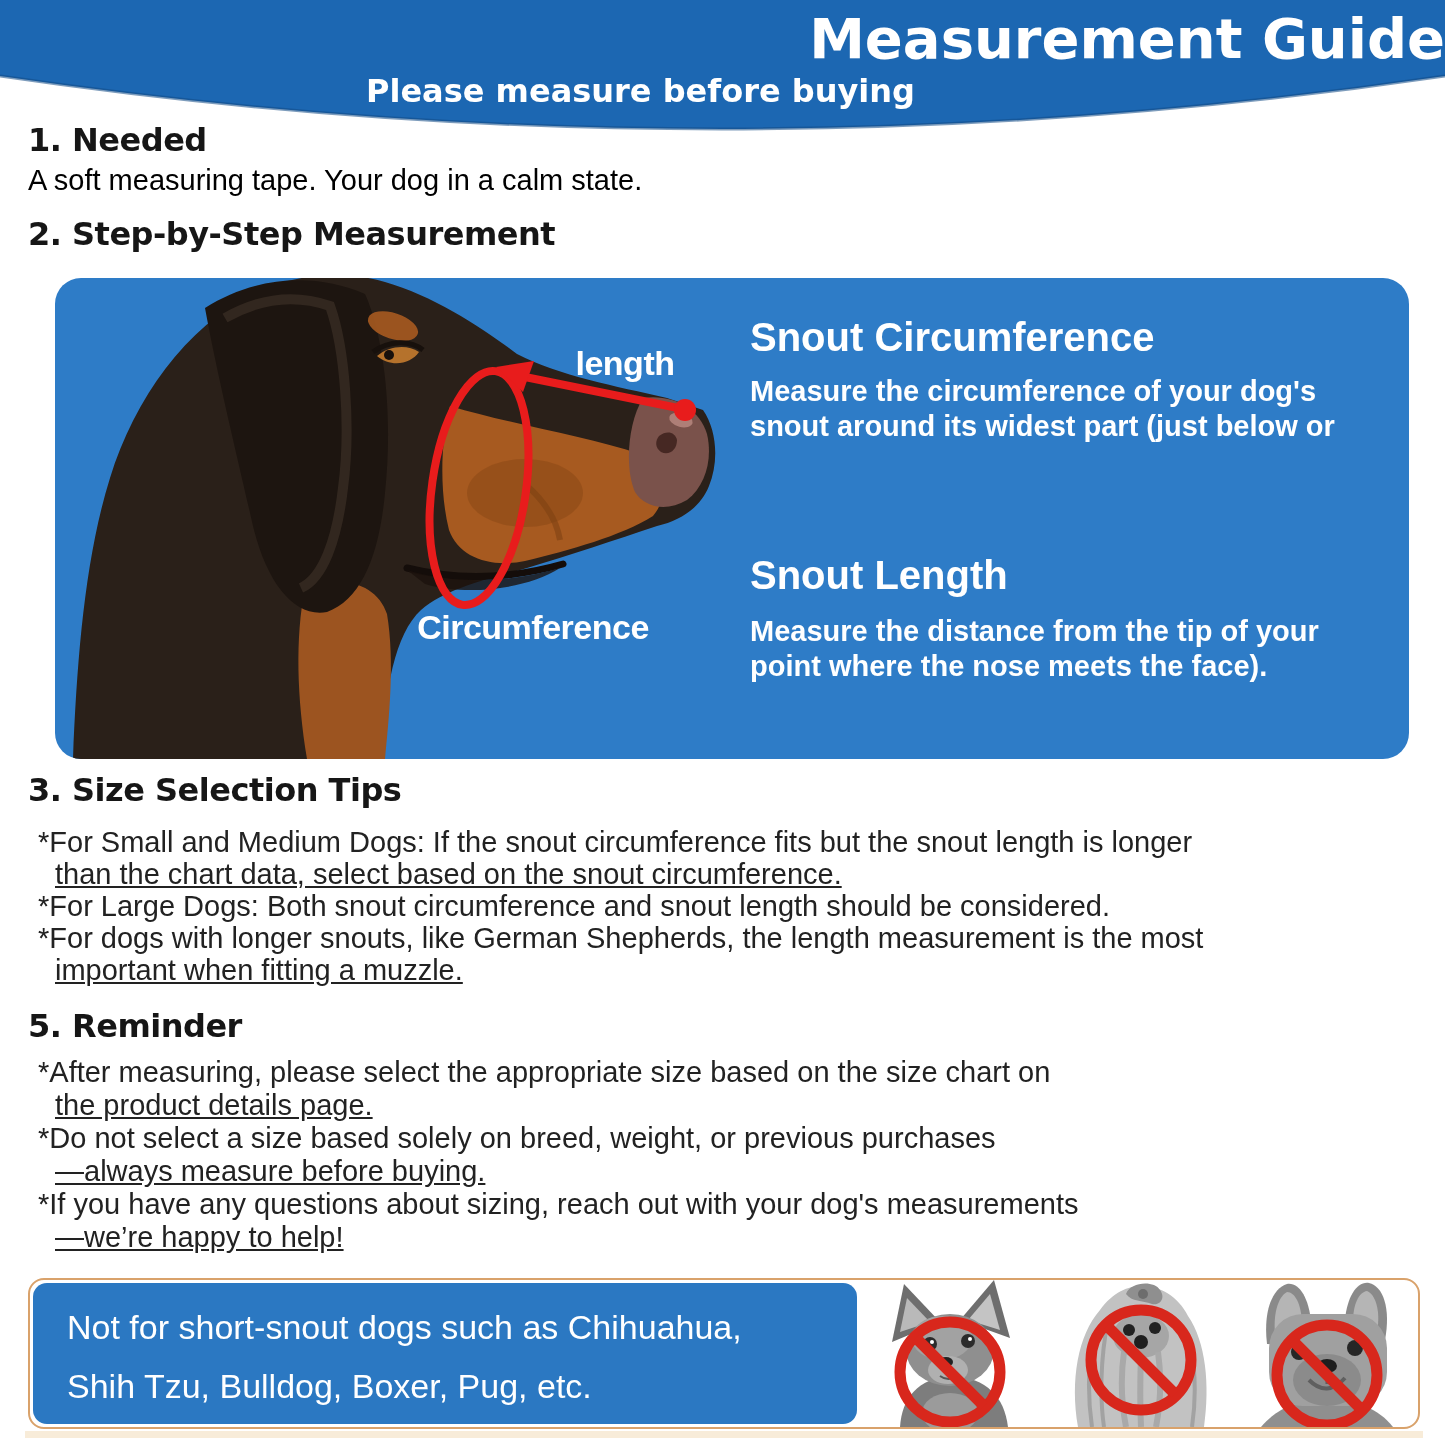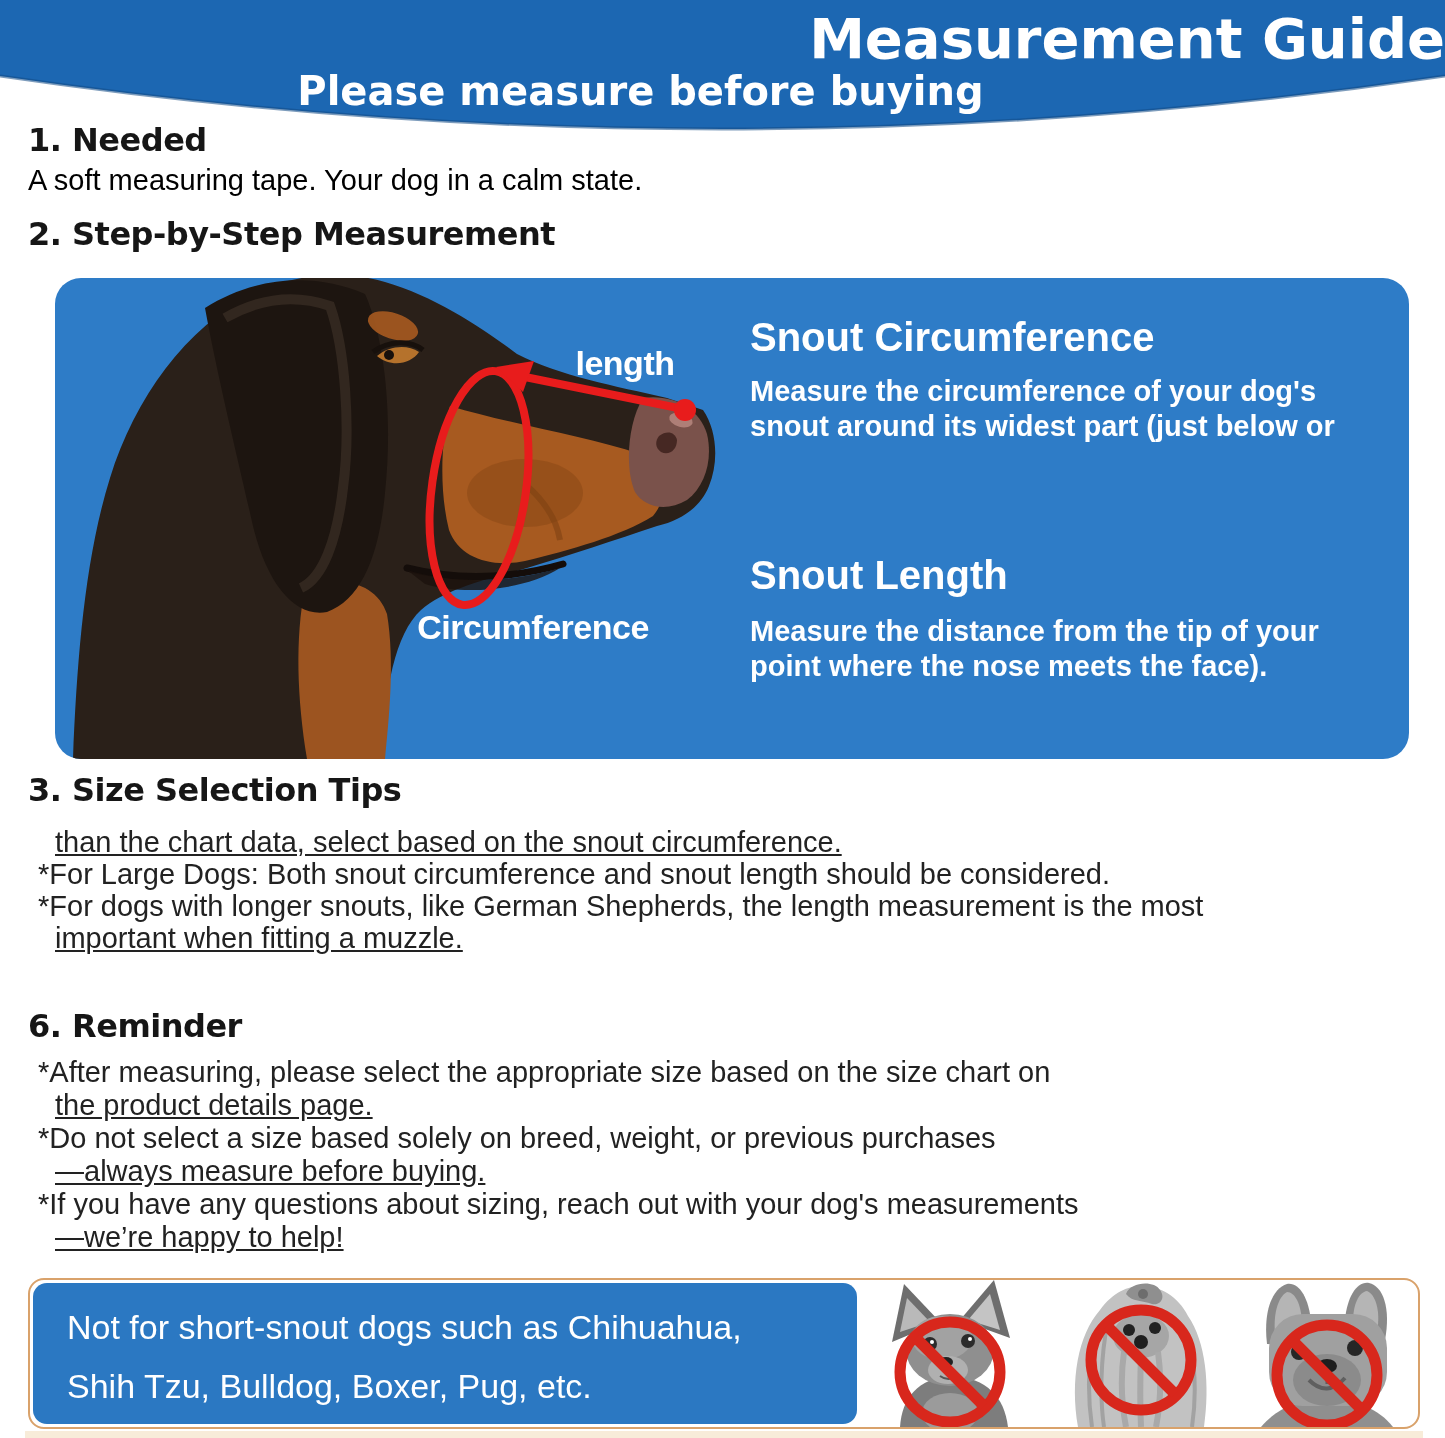--- a/index.html
+++ b/index.html
@@ -12,21 +12,21 @@
   
   .banner-svg{position:absolute;top:0;left:0;}
   .hdr-title{
     position:absolute;top:8px;left:0;width:1445px;text-align:right;
     font-family:"DejaVu Sans","Liberation Sans",sans-serif;
     font-weight:bold;font-size:56px;line-height:62px;color:#ffffff;letter-spacing:0px;
   }
   .hdr-sub{
     position:absolute;top:72px;left:0;width:1281px;text-align:center;
     font-family:"DejaVu Sans","Liberation Sans",sans-serif;
-    font-weight:bold;font-size:40px;line-height:38px;color:#ffffff;
+    font-weight:bold;font-size:32px;line-height:38px;color:#ffffff;
   }
   
   .sec-h{
     position:absolute;left:28px;
     font-family:"DejaVu Sans","Liberation Sans",sans-serif;
     font-weight:bold;font-size:32px;line-height:40px;color:#161616;letter-spacing:-0.5px;
   }
   .body-line{
     position:absolute;left:28px;
     font-size:29px;line-height:35px;color:#000000;white-space:nowrap;
@@ -141,27 +141,28 @@
     </div>
     <div class="panel-h" style="top:274px">Snout Length</div>
     <div class="panel-block" style="top:336px">
       <div class="panel-line">Measure the distance from the tip of your</div>
       <div class="panel-line">point where the nose meets the face).</div>
     </div>
   </div>
 
   <div class="sec-h" style="top:770px">3. Size Selection Tips</div>
   <div class="abs" style="left:38px;top:826px">
+    <div class="tline">*For Small and Medium Dogs: If the snout circumference fits but the snout length is longer</div>
     <div class="tline cont">than the chart data, select based on the snout circumference.</div>
     <div class="tline">*For Large Dogs: Both snout circumference and snout length should be considered.</div>
     <div class="tline">*For dogs with longer snouts, like German Shepherds, the length measurement is the most</div>
     <div class="tline cont">important when fitting a muzzle.</div>
   </div>
 
-  <div class="sec-h" style="top:1006px">6. Reminder</div>
+  <div class="sec-h" style="top:1006px">5. Reminder</div>
   <div class="abs" style="left:38px;top:1056px">
     <div class="rline">*After measuring, please select the appropriate size based on the size chart on</div>
     <div class="rline cont">the product details page.</div>
     <div class="rline">*Do not select a size based solely on breed, weight, or previous purchases</div>
     <div class="rline cont">—always measure before buying.</div>
     <div class="rline">*If you have any questions about sizing, reach out with your dog's measurements</div>
     <div class="rline cont">—we’re happy to help!</div>
   </div>
 
   <div class="notice">

